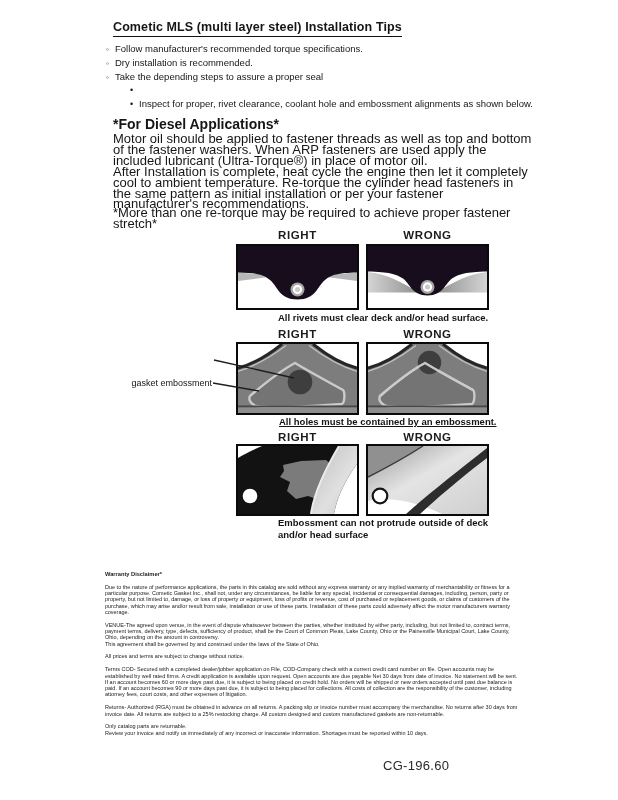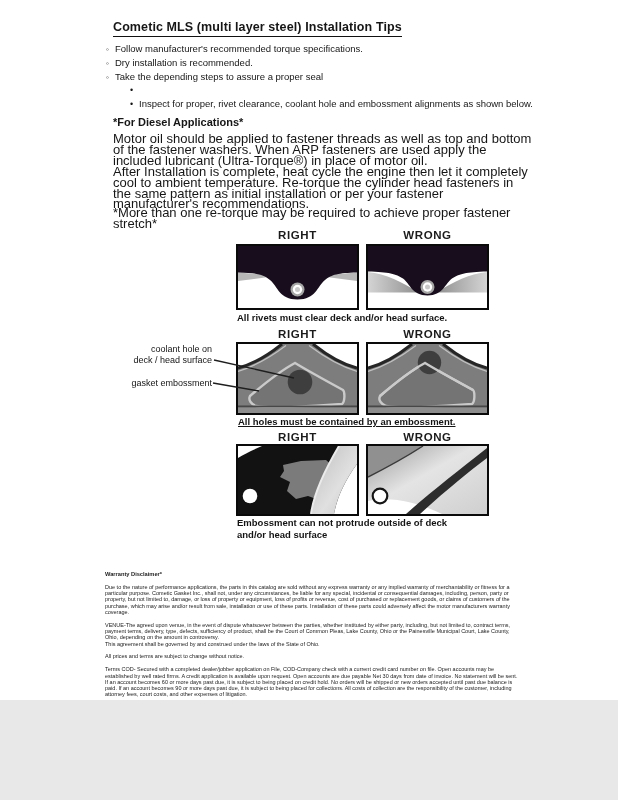--- a/index.html
+++ b/index.html
@@ -1,41 +1,41 @@
 <!DOCTYPE html>
 <html><head>
 <meta charset="utf-8">
 <style>
   html,body{margin:0;padding:0;background:#e8e8e8;}
   .page{
-    position:relative;width:618px;height:700px;margin:0 auto;background:#ffffff;
+    position:relative;width:618px;height:800px;margin:0 auto;background:#ffffff;
     font-family:"Liberation Sans","DejaVu Sans",sans-serif;color:#161616;overflow:hidden;
   }
   .abs{position:absolute;}
   
   .title{
     left:113px;top:20px;font-size:12.5px;font-weight:700;letter-spacing:.1px;
     border-bottom:1.6px solid #111;padding-bottom:2px;white-space:nowrap;
   }
   
   .bullets{left:106px;top:42px;width:470px;font-size:9.5px;line-height:13px;}
   .b-row{display:flex;align-items:baseline;}
   .b-row .mk{width:9px;flex:0 0 9px;font-size:8px;}
   .b-row.sub{margin-left:24px;}
   .b-row.sub .mk{font-size:9px;}
   
-  .diesel-h{left:113px;top:116px;font-size:11px;font-weight:700;}
+  .diesel-h{left:113px;top:116px;font-size:14px;font-weight:700;}
   .para{left:113px;font-size:13px;line-height:10.8px;width:422px;}
   .p1{top:134px;}
   .p2{top:167px;width:415px;}
   .p3{top:208px;width:440px;}
   
   .rw-label{width:123px;text-align:center;font-size:11.5px;font-weight:700;letter-spacing:.6px;color:#1b1b1b;}
   .figbox{border:2px solid #0a0a0a;width:119px;background:#fff;line-height:0;}
-  .cap{font-size:9.5px;font-weight:700;line-height:11.5px;color:#141414;}
+  .cap{font-size:9.5px;font-weight:700;line-height:11.5px;color:#141414;margin-left:41px;}
   .ann{font-size:9px;line-height:10.5px;text-align:right;color:#161616;}
   .overlay{left:0;top:0;width:618px;height:800px;pointer-events:none;}
   
   .warranty{left:105px;top:571px;width:416px;font-size:5.5px;line-height:6.3px;color:#222;}
   .warranty .wh{font-weight:700;font-size:5.7px;}
   .warranty .wp{margin-top:6.5px;}
   .warranty .wp0{margin-top:0;}
   .footer-code{left:383px;top:758px;font-size:13px;color:#2a2a2a;letter-spacing:.3px;}
 </style>
 </head>
@@ -107,24 +107,20 @@
       <circle cx="59.5" cy="41" r="4.7" fill="#ffffff"></circle>
       <circle cx="59.5" cy="41" r="2.5" fill="#c9c9c9"></circle>
     </svg>
   </div>
 
   <div class="abs cap" style="left:237px;top:312px;">All rivets must clear deck and/or head surface.</div>
 
   <div class="abs rw-label" style="left:236px;top:328px;">RIGHT</div>
   <div class="abs rw-label" style="left:366px;top:328px;">WRONG</div>
 
-  <div class="abs ann" style="right:406px;top:344px;width:130px;">
-    <div>coolant hole on</div>
-    <div>deck / head surface</div>
-  </div>
   <div class="abs ann" style="right:406px;top:378px;width:130px;">gasket embossment</div>
 
   <div class="abs figbox" style="left:236px;top:342px;height:69px;">
     <svg width="119" height="69" viewBox="0 0 119 69">
       <rect width="119" height="69" fill="#7d7d7d"></rect>
       <path d="M0,0 L44,0 C28,13 12,21 0,24 Z" fill="#ffffff"></path>
       <path d="M44,0 C28,13 12,21 0,24" stroke="#262626" stroke-width="3" fill="none"></path>
       <path d="M48,1.5 C31.5,14 14,23 0,27.5" stroke="#c2c2c2" stroke-width="1.2" fill="none"></path>
       <path d="M119,0 L75,0 C91,13 107,21 119,24 Z" fill="#ffffff"></path>
       <path d="M75,0 C91,13 107,21 119,24" stroke="#262626" stroke-width="3" fill="none"></path>

